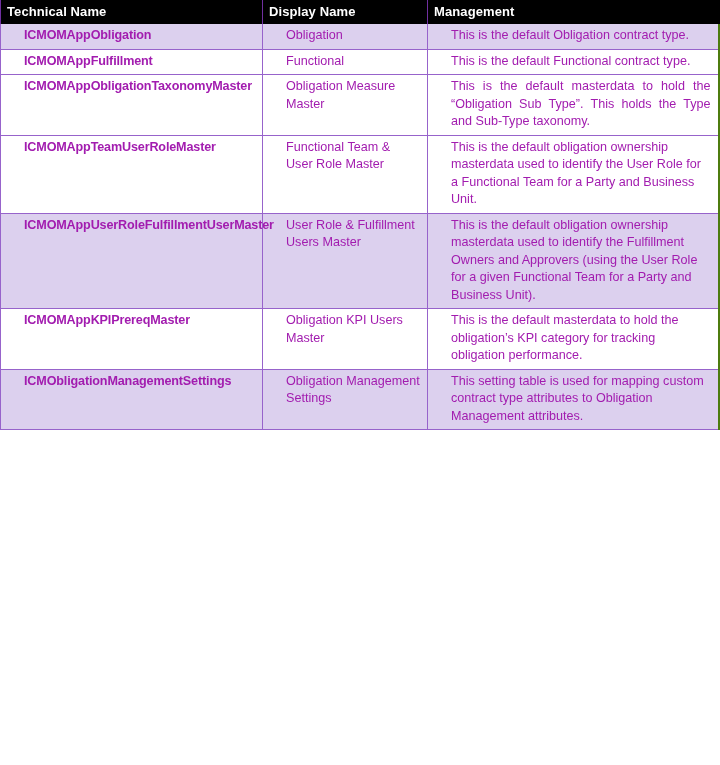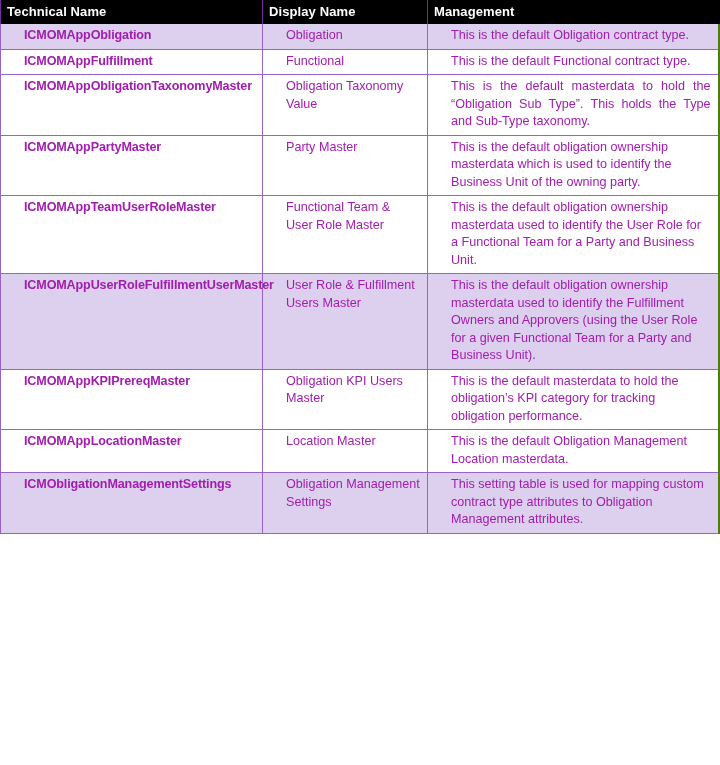--- a/index.html
+++ b/index.html
@@ -96,48 +96,38 @@
           <td>Obligation</td>
           <td>This is the default Obligation contract type.</td>
         </tr>
         <tr class="plain">
           <td>ICMOMAppFulfillment</td>
           <td>Functional</td>
           <td>This is the default Functional contract type.</td>
         </tr>
         <tr class="plain">
           <td>ICMOMAppObligationTaxonomyMaster</td>
-          <td>Obligation Taxonomy Value</td>
+          <td>Obligation Measure Master</td>
           <td class="justify">This is the default masterdata to hold the “Obligation Sub Type”. This holds the Type and Sub-Type taxonomy.</td>
-        </tr>
-        <tr class="plain">
-          <td>ICMOMAppPartyMaster</td>
-          <td>Party Master</td>
-          <td>This is the default obligation ownership masterdata which is used to identify the Business Unit of the owning party.</td>
         </tr>
         <tr class="plain">
           <td>ICMOMAppTeamUserRoleMaster</td>
           <td>Functional Team &amp; User Role Master</td>
           <td>This is the default obligation ownership masterdata used to identify the User Role for a Functional Team for a Party and Business Unit.</td>
         </tr>
         <tr class="shade">
           <td>ICMOMAppUserRoleFulfillmentUserMaster</td>
           <td>User Role &amp; Fulfillment Users Master</td>
           <td>This is the default obligation ownership masterdata used to identify the Fulfillment Owners and Approvers (using the User Role for a given Functional Team for a Party and Business Unit).</td>
         </tr>
         <tr class="plain">
           <td>ICMOMAppKPIPrereqMaster</td>
           <td>Obligation KPI Users Master</td>
           <td>This is the default masterdata to hold the obligation’s KPI category for tracking obligation performance.</td>
         </tr>
-        <tr class="plain">
-          <td>ICMOMAppLocationMaster</td>
-          <td>Location Master</td>
-          <td>This is the default Obligation Management Location masterdata.</td>
-        </tr>
         <tr class="shade">
           <td>ICMObligationManagementSettings</td>
           <td>Obligation Management Settings</td>
           <td>This setting table is used for mapping custom contract type attributes to Obligation Management attributes.</td>
         </tr>
       </tbody>
   </table>
 </div>
 
 </body></html>

